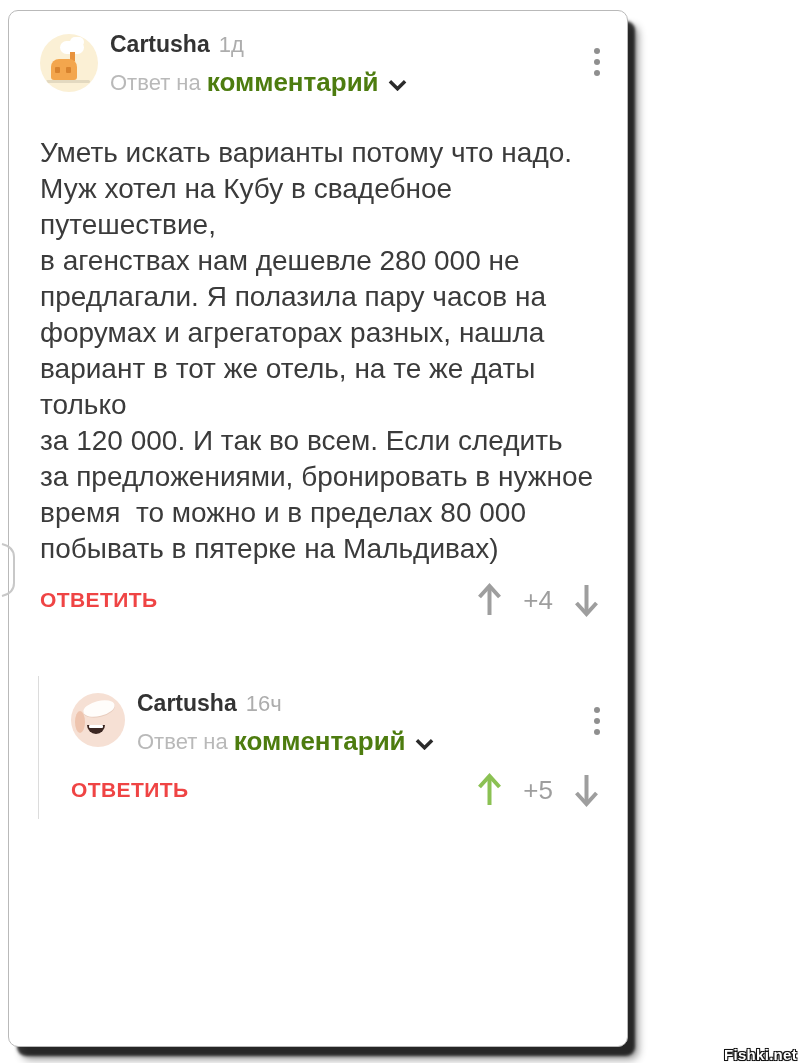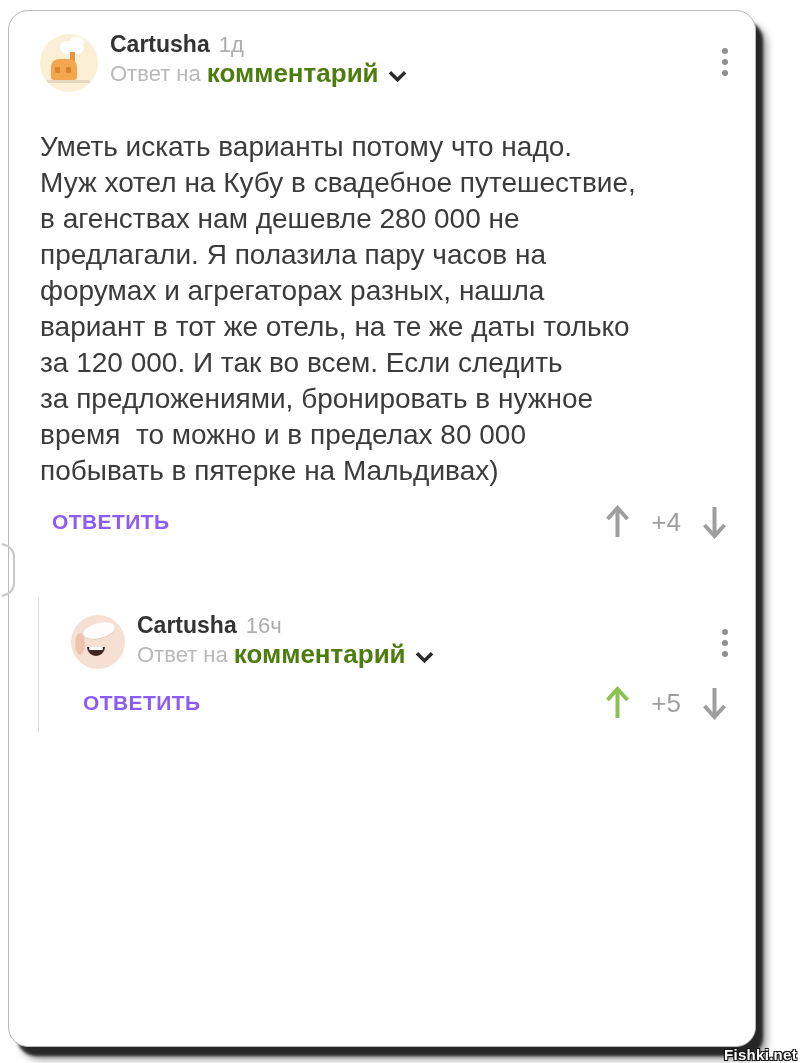--- a/index.html
+++ b/index.html
@@ -1,19 +1,19 @@
 <!DOCTYPE html>
 <html><head>
 <meta charset="utf-8">
 <style>
   html,body{margin:0;padding:0;background:#fff;}
   .stage{position:relative;width:800px;height:1063px;background:#fff;overflow:hidden;
          font-family:"Liberation Sans",sans-serif;}
-  .card{position:absolute;left:8px;top:10px;width:748px;height:1037px;box-sizing:border-box;
-        background:#fff;border:1px solid #b9b9b9;border-radius:20px;
+  .card{position:absolute;left:8px;top:10px;width:620px;height:1037px;box-sizing:border-box;
+        background:#fff;border:1px solid #b9b9b9;border-radius:10px;
         box-shadow:8px 10px 3px -1px rgba(20,20,20,0.85), 12px 14px 8px -2px rgba(0,0,0,0.45);}
   .comment{box-sizing:border-box;}
   .c1{padding:23px 27px 0 31px;}
   .c2{margin-top:50px;margin-left:29px;padding:20px 27px 0 33px;position:relative;}
   .thread-line{position:absolute;left:0;top:3px;bottom:-6px;width:1px;background:#dcdcdc;}
 
   .c-header{display:flex;align-items:flex-start;position:relative;}
   .avatar{width:58px;height:58px;border-radius:50%;position:relative;overflow:hidden;flex:none;}
   .c2 .avatar{width:54px;height:54px;}
   .av1{background:#fbf0d5;}
@@ -28,34 +28,34 @@
   .ground{position:absolute;left:6px;top:46px;width:44px;height:3px;background:#e3d9c0;border-radius:2px;}
   
   .hat{position:absolute;left:12px;top:8px;width:32px;height:15px;background:#fffdfb;border-radius:50%;transform:rotate(-14deg);box-shadow:0 1px 0 #e8cdbf;}
   .mouth{position:absolute;left:16px;top:32px;width:18px;height:9px;background:#3c2722;border-radius:0 0 14px 14px;}
   .teeth{position:absolute;left:18px;top:32px;width:14px;height:3px;background:#fff;border-radius:1px;}
   .cheek{position:absolute;left:4px;top:18px;width:10px;height:22px;background:#eec4ae;border-radius:50%;}
 
   .h-text{margin-left:12px;margin-top:-3px;}
   .author{font-weight:bold;font-size:23px;color:#333;}
   .time{font-size:22px;color:#adadad;margin-left:9px;font-weight:normal;}
-  .reply-row{display:flex;align-items:center;cursor:pointer;}
+  .reply-row{margin-top:9px;display:flex;align-items:center;cursor:pointer;}
   .rp{font-size:22px;color:#b9b9b9;}
   .rt{font-size:26px;font-weight:bold;color:#4d7c0f;margin-left:6px;}
   .chev{width:19px;height:12px;margin-left:9px;margin-top:4px;}
   .kebab{position:absolute;right:-6px;top:8px;display:flex;flex-direction:column;gap:5px;
          background:none;border:none;padding:6px;cursor:pointer;}
   .dot{width:6px;height:6px;border-radius:50%;background:#8f8f8f;}
 
   .cbody{font-size:28px;line-height:36px;color:#3b3b3b;white-space:pre-wrap;margin-top:37px;}
   .c2 .cbody{margin-top:40px;line-height:50px;}
 
   .footer{display:flex;align-items:center;justify-content:space-between;margin-top:10px;height:46px;}
-  .reply-btn{font-family:inherit;background:none;border:none;color:#8b5cf6;font-weight:bold;
-             font-size:21px;letter-spacing:0.4px;padding:0;cursor:pointer;margin-left:12px;}
+  .reply-btn{font-family:inherit;background:none;border:none;color:#ef4444;font-weight:bold;
+             font-size:21px;letter-spacing:0.4px;padding:0;cursor:pointer;}
   .votes{display:flex;align-items:center;gap:20px;margin-right:0;}
   .vote{background:none;border:none;padding:0;cursor:pointer;line-height:0;}
   .vote svg{width:27px;height:36px;display:block;}
   .score{font-size:26px;color:#9e9e9e;}
 
   .edge-bracket{position:absolute;left:1px;top:543px;width:15px;height:54px;}
   .watermark{position:absolute;right:3px;bottom:0;font-size:15px;font-weight:bold;color:#fff;
              letter-spacing:0.3px;
              text-shadow:-1px -1px 0 #111,1px -1px 0 #111,-1px 1px 0 #111,1px 1px 0 #111,0 0 2px #111;}
 </style>

